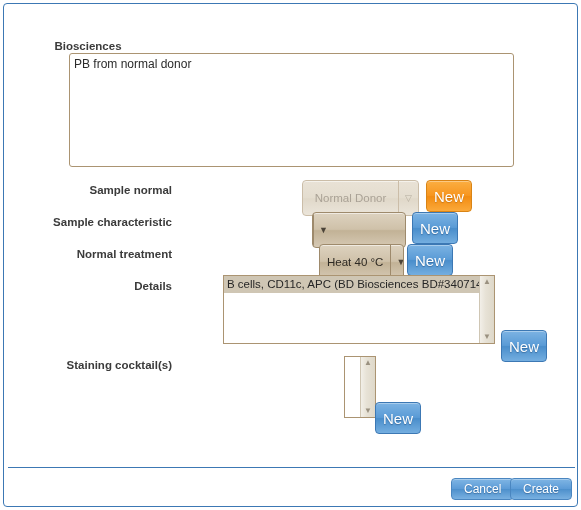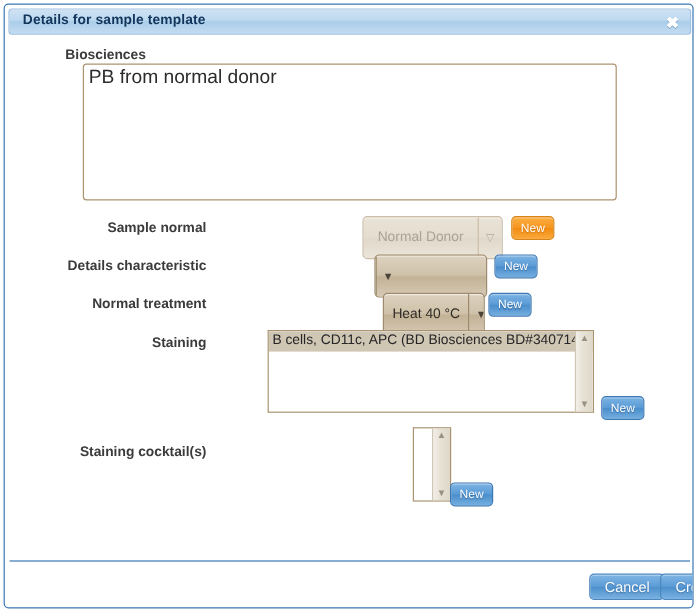--- a/index.html
+++ b/index.html
@@ -93,21 +93,21 @@
     position: absolute;
     left: 65px;
     top: 22px;
     width: 445px;
     height: 114px;
     background: #ffffff;
     border: 1px solid #ab9472;
     border-radius: 3px;
     padding: 3px 4px;
     font-family: "Liberation Sans", sans-serif;
-    font-size: 16px;
+    font-size: 12px;
     color: #2b2b2b;
     resize: none;
     outline: none;
     overflow: hidden;
     line-height: 15px;
   }
 
   
   .row-label { left: 0px; width: 168px; }
 
@@ -147,25 +147,25 @@
     border-color: #cbbda8;
     background: linear-gradient(to bottom, #e9e2d6 0%, #e4ddcf 50%, #e0d8c9 52%, #ebe5da 100%);
     cursor: default;
   }
   .combo.disabled .combo-value { color: #aaa296; }
   .combo.disabled .combo-arrow { border-left-color: #cbbda8; color: #b5ad9f; }
 
   
   .btn-new {
     position: absolute;
-    height: 20px;
+    height: 32px;
     min-width: 34px;
     padding: 0 7px;
     border-radius: 4px;
-    font-size: 10px;
+    font-size: 15px;
     font-weight: normal;
     color: #ffffff;
     display: flex;
     align-items: center;
     justify-content: center;
     cursor: pointer;
     border: 1px solid #3c78b4;
     background: linear-gradient(to bottom, #7cb3e3 0%, #5a9bd6 48%, #4a8ecb 52%, #74aee0 100%);
     text-shadow: 0 1px 1px rgba(30,70,115,0.5);
     box-shadow: inset 0 1px 0 rgba(255,255,255,0.35);
@@ -241,69 +241,64 @@
     border: 1px solid #4a86c0;
     background: linear-gradient(to bottom, #7fb5e4 0%, #5d9cd7 48%, #4e90cc 52%, #79b1e1 100%);
     color: #ffffff;
     font-size: 12px;
     display: flex;
     align-items: center;
     justify-content: center;
     cursor: pointer;
     text-shadow: 0 1px 1px rgba(30,70,115,0.5);
     box-shadow: inset 0 1px 0 rgba(255,255,255,0.32);
-    margin-left: 40px;
   }
 </style>
 </head>
 <body>
 
 <div class="dialog">
 
-  <div class="titlebar">
-    <div class="titlebar-text">Details for sample template</div>
-    <div class="close-icon">✖</div>
-  </div>
 
   <div class="body">
 
     <div class="label desc-label">Biosciences</div>
     <textarea class="desc-box" placeholder="" style="">PB from normal donor</textarea>
 
     <div class="label row-label" style="top:153px;">Sample normal</div>
     <div class="combo disabled" style="left:298px; top:149px; width:117px;">
       <div class="combo-value">Normal Donor</div>
       <div class="combo-arrow">▽</div>
     </div>
     <div class="btn-new orange" style="left:422px; top:149px;">New</div>
 
-    <div class="label row-label" style="top:185px;">Details characteristic</div>
+    <div class="label row-label" style="top:185px;">Sample characteristic</div>
     <div class="combo" style="left:308px; top:181px; width:94px;">
       <div class="combo-arrow">▼</div>
     </div>
     <div class="btn-new" style="left:408px; top:181px;">New</div>
 
     <div class="label row-label" style="top:217px;">Normal treatment</div>
     <div class="combo" style="left:315px; top:213px; width:85px;">
       <div class="combo-value">Heat 40 °C</div>
       <div class="combo-arrow">▼</div>
     </div>
     <div class="btn-new" style="left:403px; top:213px;">New</div>
 
-    <div class="label row-label" style="top:249px;">Staining</div>
+    <div class="label row-label" style="top:249px;">Details</div>
     <div class="listbox" style="left:219px; top:244px; width:272px; height:69px;">
       <div class="opt selected">B cells, CD11c, APC (BD Biosciences BD#340714)</div>
       <div class="lb-scroll">
         <div class="arrow">▲</div>
         <div class="arrow">▼</div>
       </div>
     </div>
     <div class="btn-new" style="left:497px; top:299px;">New</div>
 
-    <div class="label row-label" style="top:340px;">Staining cocktail(s)</div>
+    <div class="label row-label" style="top:328px;">Staining cocktail(s)</div>
     <div class="listbox" style="left:340px; top:325px; width:32px; height:62px;">
       <div class="lb-scroll">
         <div class="arrow">▲</div>
         <div class="arrow">▼</div>
       </div>
     </div>
     <div class="btn-new" style="left:371px; top:371px;">New</div>
 
   </div>
 

